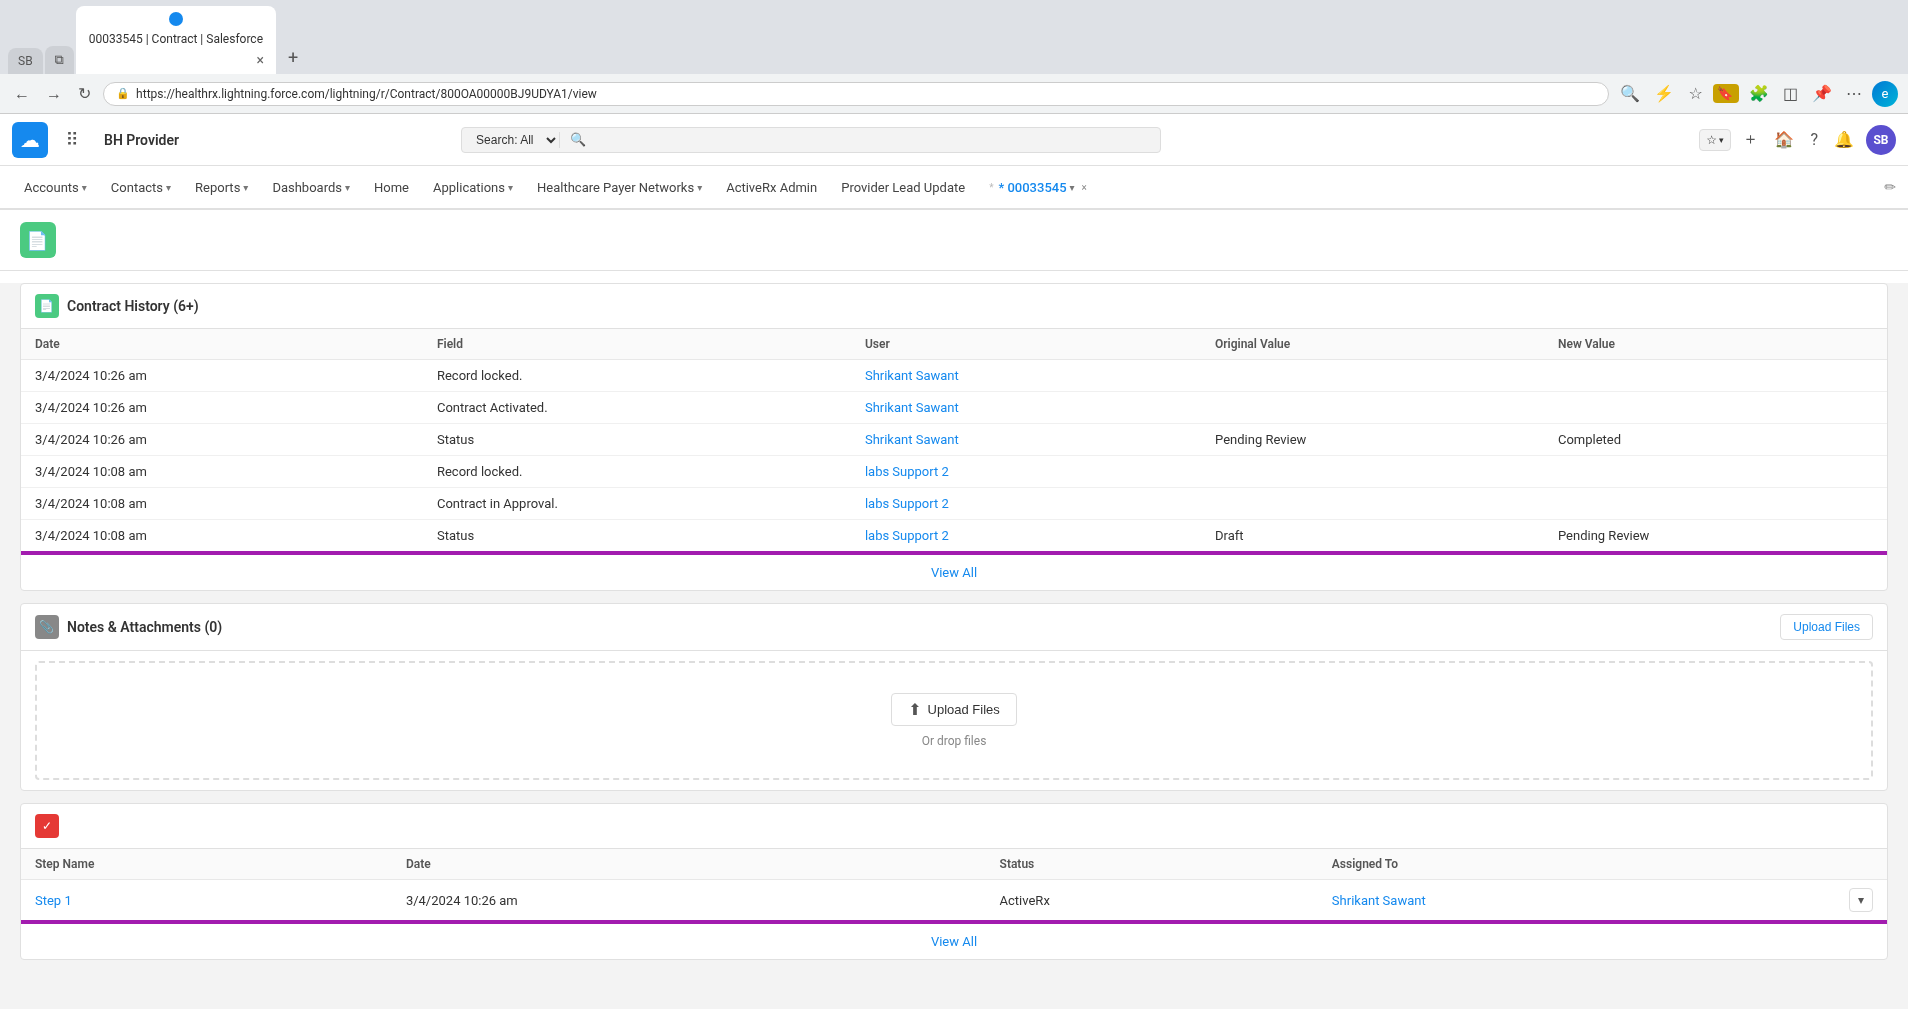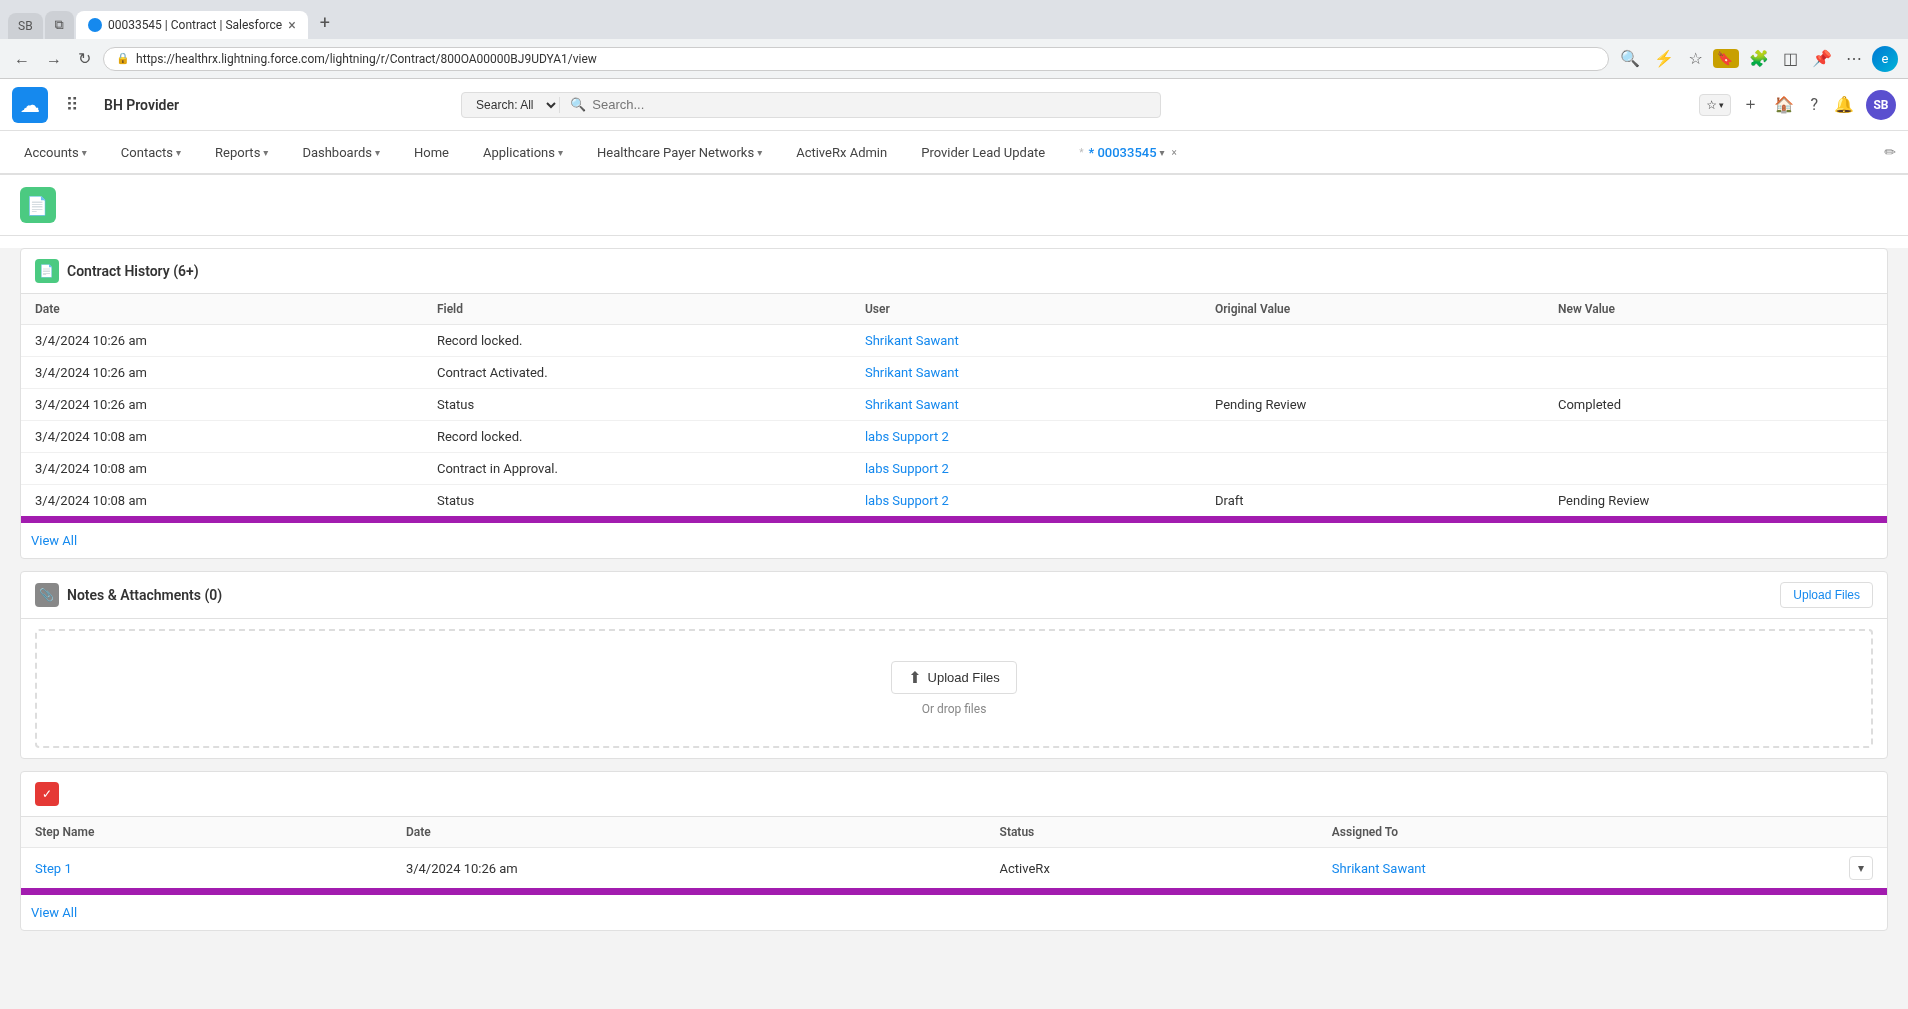--- a/index.html
+++ b/index.html
@@ -1,21 +1,21 @@
 <!DOCTYPE html>
 <html><head>
   <meta charset="utf-8">
   <style>
     * { box-sizing: border-box; margin: 0; padding: 0; }
     body { font-family: -apple-system, BlinkMacSystemFont, 'Segoe UI', Roboto, sans-serif; font-size: 13px; background: #f3f3f3; color: #333; }
 
     
     .browser-chrome { background: #dee1e6; padding: 0; }
     .browser-tabs { display: flex; align-items: flex-end; padding: 6px 8px 0; gap: 2px; }
-    .browser-tab { display: flex; align-items: center; background: #fff; border-radius: 8px 8px 0 0; padding: 6px 12px; font-size: 12px; gap: 6px; min-width: 200px; }
+    .browser-tab { display: flex; align-items: center; background: #fff; border-radius: 8px 8px 0 0; padding: 6px 12px; font-size: 12px; gap: 6px; min-width: 200px; flex-direction: column; }
     .browser-tab .tab-favicon { width: 14px; height: 14px; background: #1589ee; border-radius: 50%; display: inline-block; }
     .browser-tab .tab-close { margin-left: auto; color: #666; cursor: pointer; font-size: 14px; }
     .browser-tab-new { background: transparent; border-radius: 8px 8px 0 0; padding: 6px 10px; font-size: 18px; color: #555; cursor: pointer; }
     .browser-tab-other { background: #cdd0d5; border-radius: 8px 8px 0 0; padding: 6px 10px; font-size: 12px; color: #555; display: flex; align-items: center; gap: 6px; }
 
     .browser-toolbar { background: #f1f3f4; display: flex; align-items: center; padding: 6px 10px; gap: 8px; border-bottom: 1px solid #ccc; }
     .browser-nav-btn { background: none; border: none; font-size: 16px; color: #555; cursor: pointer; padding: 4px; border-radius: 50%; }
     .browser-address-bar { flex: 1; display: flex; align-items: center; background: #fff; border: 1px solid #ccc; border-radius: 20px; padding: 4px 12px; font-size: 12px; color: #333; gap: 6px; }
     .browser-address-bar .lock-icon { color: #555; font-size: 11px; }
     .browser-address-bar span { color: #333; font-size: 12px; }
@@ -31,21 +31,21 @@
     .sf-logo-cloud { color: #fff; font-size: 20px; }
     .sf-search-bar { display: flex; align-items: center; background: #f3f3f3; border: 1px solid #ddd; border-radius: 4px; padding: 4px 10px; gap: 6px; flex: 1; max-width: 700px; margin: 0 auto; }
     .sf-search-bar input { background: none; border: none; outline: none; font-size: 13px; flex: 1; color: #333; }
     .sf-search-bar select { background: none; border: none; border-right: 1px solid #ddd; font-size: 12px; padding-right: 8px; margin-right: 4px; color: #333; cursor: pointer; }
     .sf-topnav-right { display: flex; align-items: center; gap: 8px; margin-left: auto; }
     .sf-topnav-icon { font-size: 16px; color: #555; cursor: pointer; padding: 4px; border-radius: 50%; }
     .sf-avatar { width: 30px; height: 30px; background: #5a4fcf; border-radius: 50%; display: flex; align-items: center; justify-content: center; color: #fff; font-size: 12px; font-weight: bold; cursor: pointer; }
     .sf-topnav-star { background: #f3f3f3; border: 1px solid #ddd; border-radius: 4px; padding: 3px 6px; display: flex; align-items: center; gap: 2px; cursor: pointer; font-size: 12px; }
 
     
-    .sf-navmenu { background: #fff; display: flex; align-items: center; padding: 0 12px; height: 44px; border-bottom: 2px solid #e0e0e0; gap: 10px; overflow: hidden; }
+    .sf-navmenu { background: #fff; display: flex; align-items: center; padding: 0 12px; height: 44px; border-bottom: 2px solid #e0e0e0; gap: 0; overflow: hidden; }
     .sf-app-name { font-size: 14px; font-weight: 600; color: #333; margin-right: 20px; white-space: nowrap; }
     .sf-nav-item { display: flex; align-items: center; padding: 0 12px; height: 44px; font-size: 13px; color: #444; cursor: pointer; white-space: nowrap; gap: 3px; position: relative; }
     .sf-nav-item.active-tab { color: #1589ee; border-bottom: 2px solid #1589ee; margin-bottom: -2px; }
     .sf-nav-chevron { font-size: 10px; color: #777; }
     .sf-nav-apps { width: 28px; height: 28px; display: flex; align-items: center; justify-content: center; font-size: 18px; color: #555; cursor: pointer; margin-right: 8px; }
     .sf-nav-tab-close { font-size: 10px; color: #888; margin-left: 4px; cursor: pointer; }
     .sf-nav-edit { font-size: 14px; color: #888; margin-left: auto; cursor: pointer; }
     .sf-nav-tab-star { font-size: 10px; color: #bbb; margin-right: 2px; }
 
     
@@ -72,21 +72,21 @@
     .sf-section-upload-btn { padding: 5px 12px; font-size: 12px; border: 1px solid #ddd; background: #fff; border-radius: 4px; cursor: pointer; color: #1589ee; }
 
     
     .sf-table { width: 100%; border-collapse: collapse; }
     .sf-table th { text-align: left; padding: 8px 14px; font-size: 12px; font-weight: 600; color: #555; border-bottom: 1px solid #e8e8e8; background: #fafafa; }
     .sf-table td { padding: 8px 14px; font-size: 13px; color: #333; border-bottom: 1px solid #f0f0f0; }
     .sf-table tr:last-child td { border-bottom: none; }
     .sf-link { color: #1589ee; text-decoration: none; cursor: pointer; }
 
     
-    .sf-view-all { padding: 10px; border-top: 7px solid #a21caf; }
+    .sf-view-all { text-align: center; padding: 10px; border-top: 4px solid #a21caf; }
 
     
     .sf-upload-area { margin: 10px 14px; border: 2px dashed #ddd; border-radius: 4px; padding: 30px 14px; display: flex; flex-direction: column; align-items: center; gap: 8px; }
     .sf-upload-btn { display: flex; align-items: center; gap: 6px; padding: 6px 16px; border: 1px solid #ddd; background: #fff; border-radius: 4px; cursor: pointer; font-size: 13px; color: #333; }
     .sf-upload-icon { font-size: 16px; color: #555; }
     .sf-drop-text { font-size: 12px; color: #888; }
 
     
     .sf-dropdown-btn { width: 24px; height: 24px; border: 1px solid #ddd; background: #fff; border-radius: 4px; display: flex; align-items: center; justify-content: center; cursor: pointer; font-size: 12px; color: #555; }
   </style>
@@ -137,21 +137,20 @@
       <span class="sf-logo-cloud">☁</span>
     </div>
     <div class="sf-nav-apps">⠿</div>
     <span class="sf-app-name" style="margin-right:8px; font-size:14px;">BH Provider</span>
 
     <div class="sf-search-bar">
       <select>
         <option>Search: All</option>
       </select>
       <span>🔍</span>
-      <input type="text" placeholder="Search..." style="">
     </div>
 
     <div class="sf-topnav-right">
       <div class="sf-topnav-star">
         <span>☆</span>
         <span style="font-size:9px;">▾</span>
       </div>
       <span class="sf-topnav-icon">＋</span>
       <span class="sf-topnav-icon">🏠</span>
       <span class="sf-topnav-icon">?</span>

